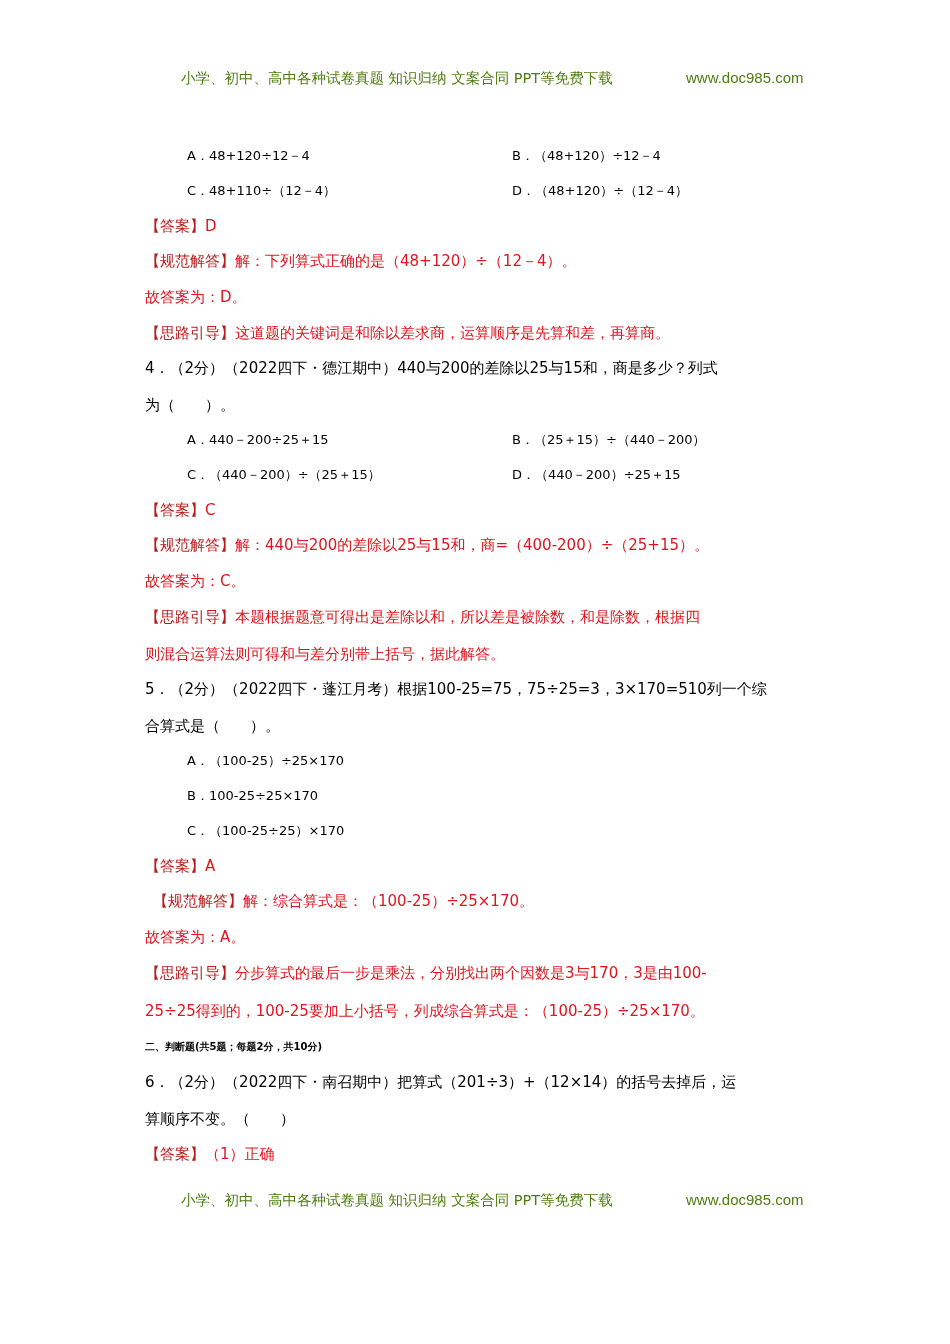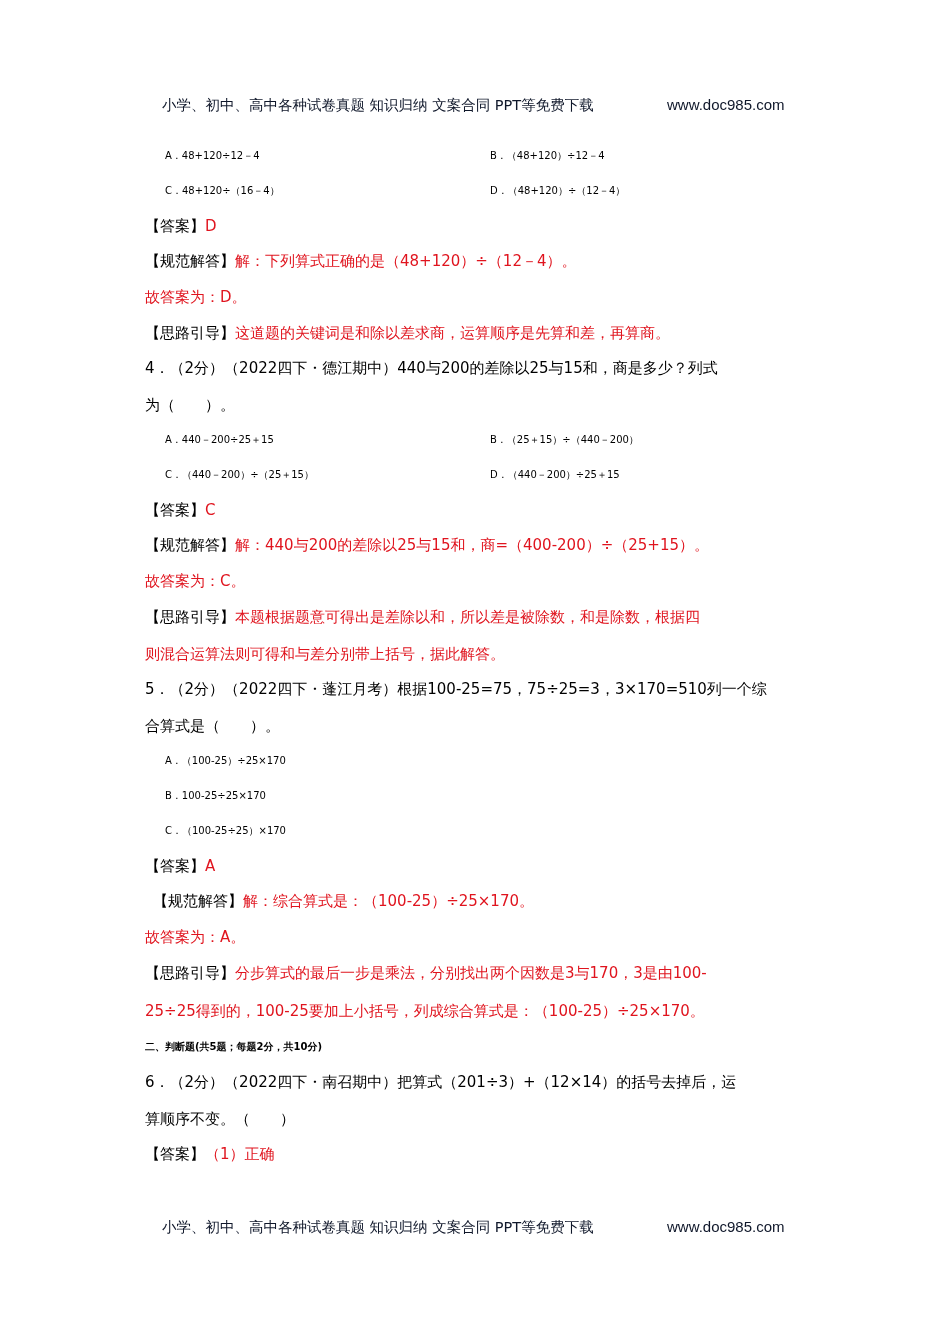--- a/index.html
+++ b/index.html
@@ -10,71 +10,71 @@
     body {
       width: 950px;
       height: 1344px;
       position: relative;
       overflow: hidden;
       font-family: "DejaVu Sans", "Liberation Sans", sans-serif;
       color: #000000;
     }
     .page-header, .page-footer {
       position: absolute;
-      left: 162px;
+      left: 181px;
       width: 640px;
       font-size: 14.5px;
-      color: #0f172a;
+      color: #4d7c0f;
       white-space: nowrap;
       font-family: "DejaVu Sans", sans-serif;
-      margin-top: 27px;
     }
     .page-header { top: 69px; }
     .page-footer { top: 1191px; }
     .hf-text { letter-spacing: 0px; }
     .hf-url {
       position: absolute;
       left: 505px;
       font-family: "Liberation Sans", sans-serif;
       font-size: 15px;
     }
     .line {
       position: absolute;
       left: 145px;
       font-size: 15px;
       white-space: nowrap;
       line-height: 20px;
     }
     .opt {
       position: absolute;
-      font-size: 10px;
+      font-size: 13px;
       white-space: nowrap;
       line-height: 20px;
+      margin-left: 22px;
     }
     .label {
-      color: #000000;
+      color: #b91c1c;
     }
     .red {
       color: #e0141e;
     }
     .bold {
       font-weight: bold;
     }
   </style>
 </head>
 <body>
 
 <div class="page-header">
   <span class="hf-text">小学、初中、高中各种试卷真题 知识归纳 文案合同 PPT等免费下载</span>
   <span class="hf-url">www.doc985.com</span>
 </div>
 
 <div class="opt" style="left:165px; top:146px;">A．48+120÷12－4</div>
 <div class="opt" style="left:490px; top:146px;">B．（48+120）÷12－4</div>
-<div class="opt" style="left:165px; top:181px;">C．48+120÷（16－4）</div>
+<div class="opt" style="left:165px; top:181px;">C．48+110÷（12－4）</div>
 <div class="opt" style="left:490px; top:181px;">D．（48+120）÷（12－4）</div>
 
 <div class="line" style="top:216px;">
   <span class="label">【答案】</span><span class="red">D</span>
 </div>
 <div class="line" style="top:251px;">
   <span class="label">【规范解答】</span><span class="red">解：下列算式正确的是（48+120）÷（12－4）。</span>
 </div>
 <div class="line red" style="top:287px;">故答案为：D。</div>
 <div class="line" style="top:323px;">

